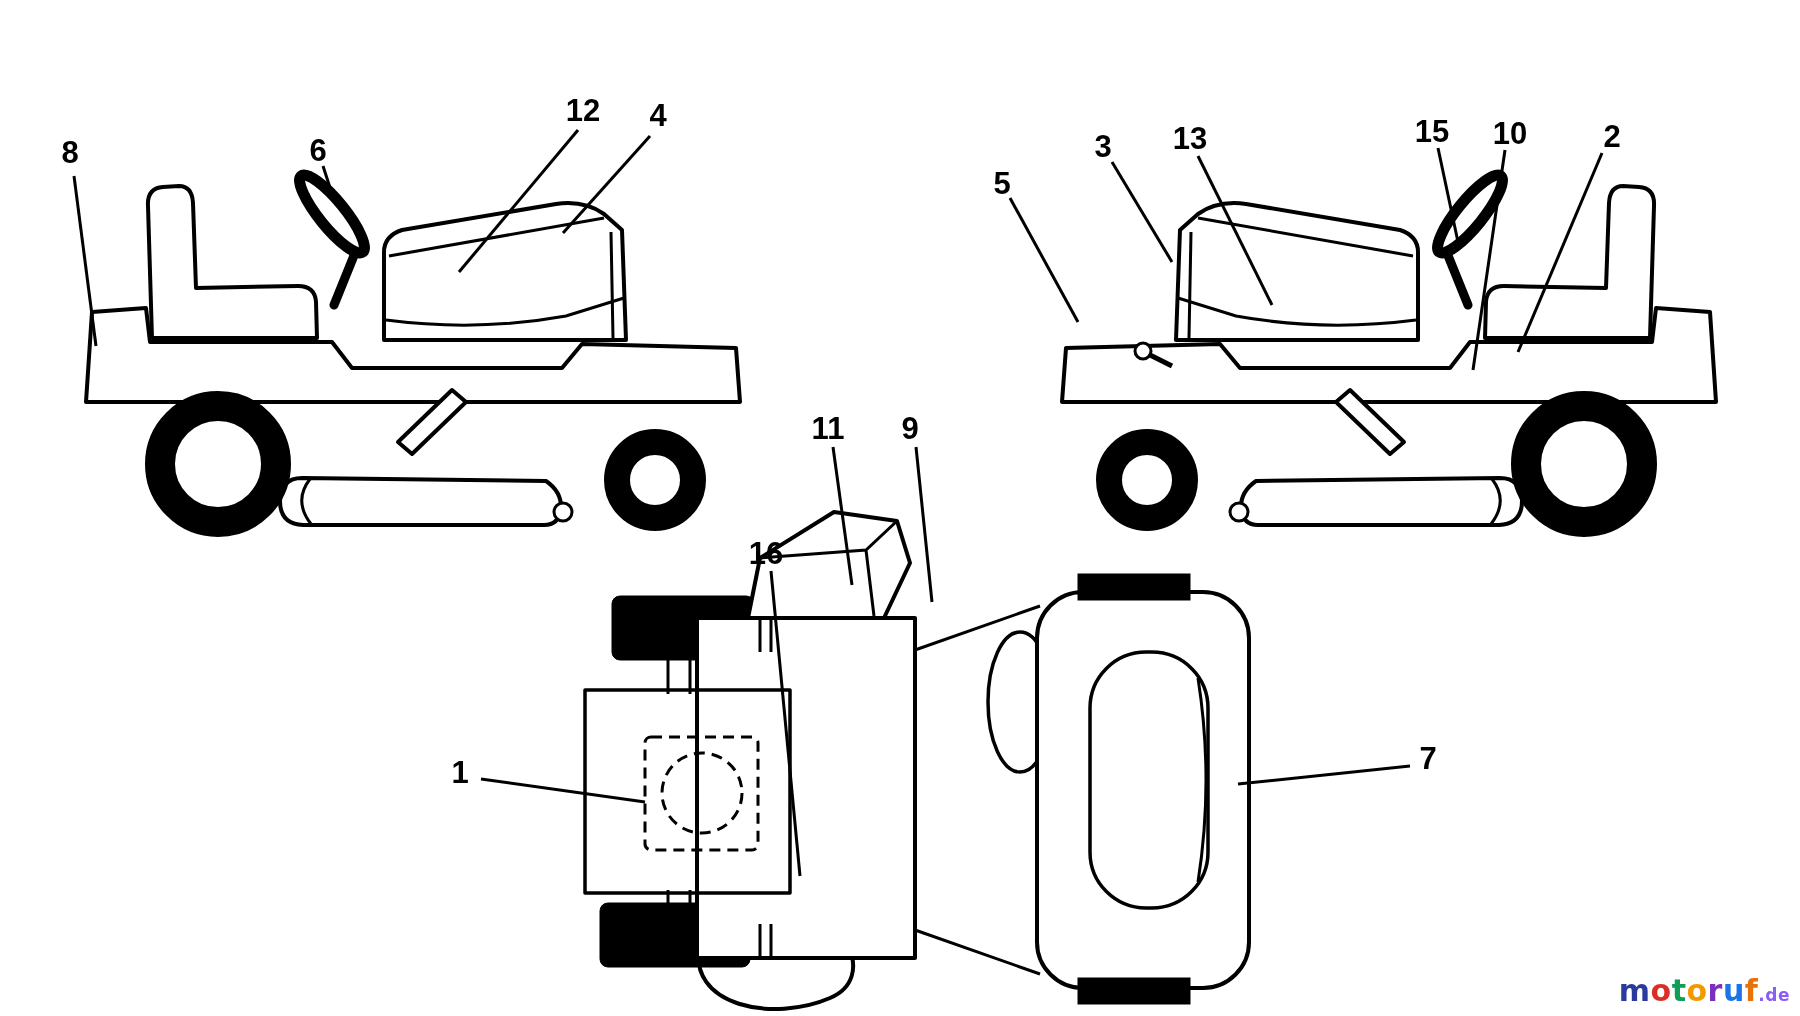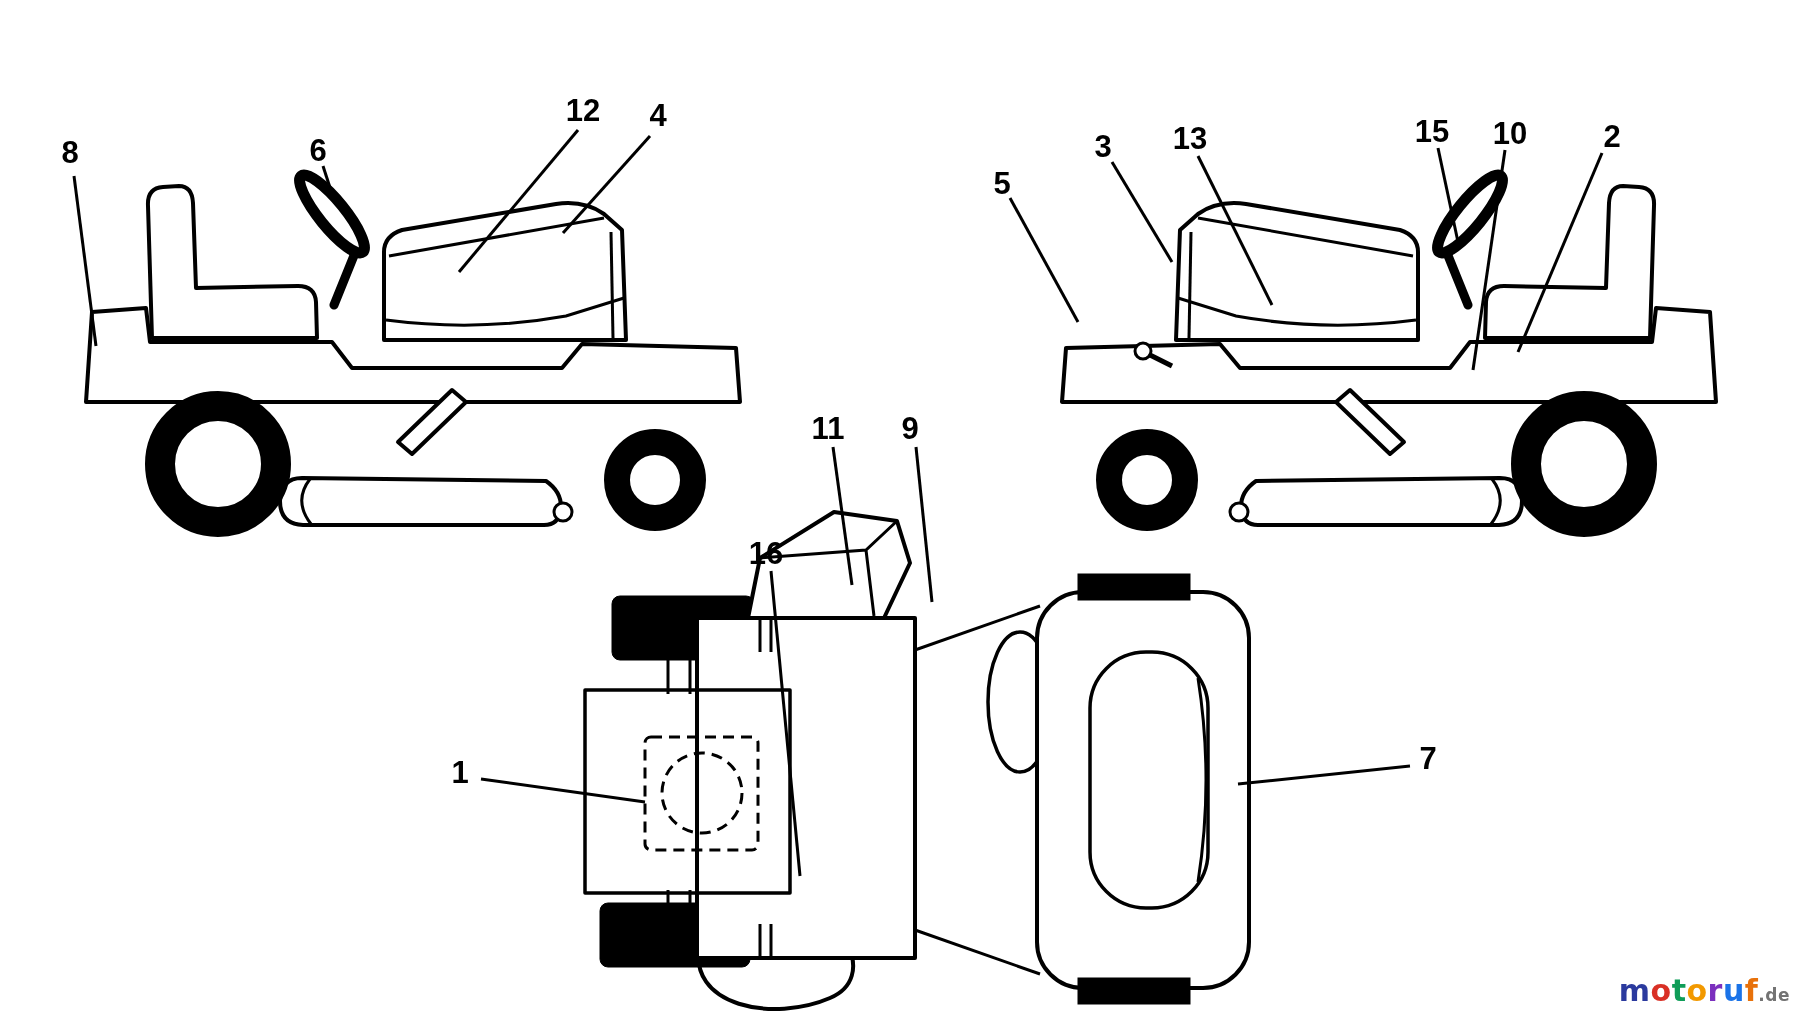--- a/index.html
+++ b/index.html
@@ -15,21 +15,21 @@
   .thick{stroke:#000;stroke-width:9;stroke-linecap:round;}
   .wheelring{fill:none;stroke:#000;stroke-width:11;}
   .tire{fill:#ffffff;stroke:#000;}
   .blk {fill:#000;stroke:#000;}
   .dash{fill:none;stroke:#000;stroke-width:3;stroke-dasharray:11 7;}
   .lead{stroke:#000;stroke-width:3;}
   .num {font-family:"Liberation Sans",sans-serif;font-weight:bold;font-size:31px;fill:#000;}
   .watermark{position:absolute;right:10px;bottom:8px;
              font-family:"DejaVu Sans",sans-serif;font-weight:bold;font-size:30px;
              letter-spacing:0.5px;user-select:none;}
-  .watermark .de{font-size:17px;color:#737373;font-weight:bold;}
+  .watermark .de{font-size:17px;color:#8b5cf6;font-weight:bold;}
 </style>
 </head>
 <body>
 
 <div class="stage">
 <svg width="1800" height="1016" viewBox="0 0 1800 1016" xmlns="http://www.w3.org/2000/svg">
 
   <defs>
     <g id="tractor-shape">
 

